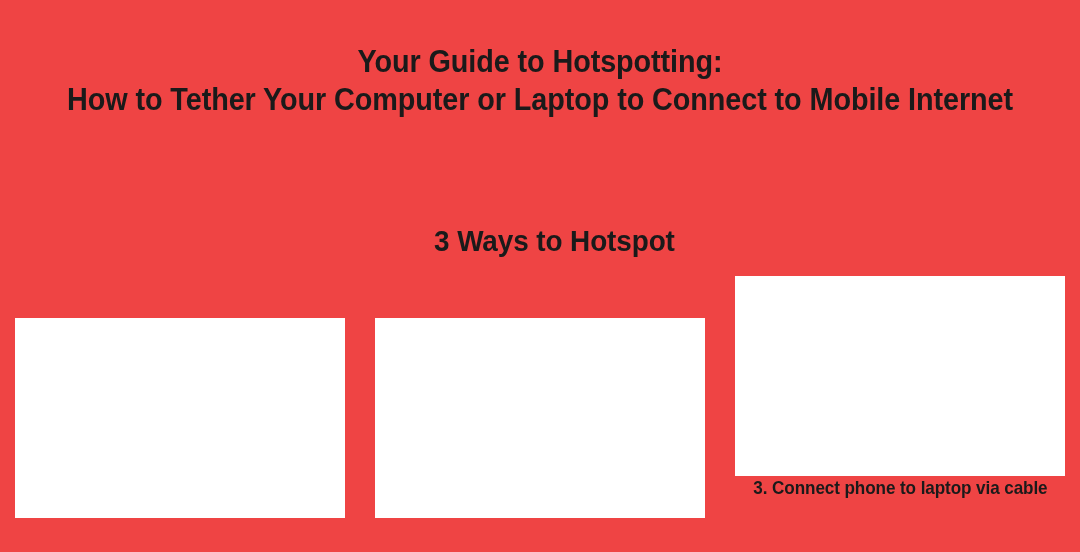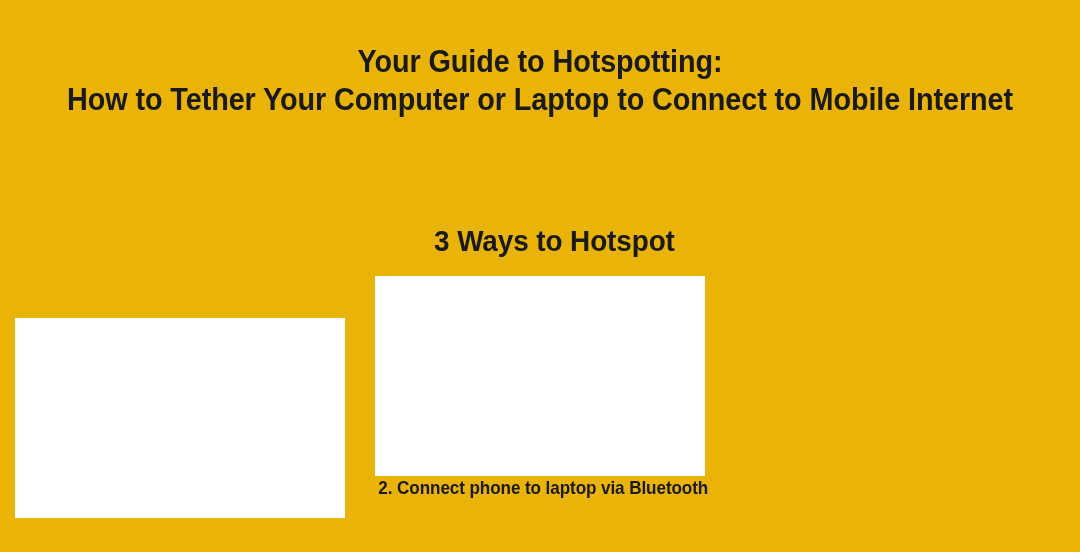--- a/index.html
+++ b/index.html
@@ -12,21 +12,21 @@
     height: 552px;
     overflow: hidden;
     font-family: "Liberation Sans", "DejaVu Sans", sans-serif;
     color: #1a1a1a;
     -webkit-font-smoothing: antialiased;
   }
   .page {
     position: relative;
     width: 1080px;
     height: 552px;
-    background: #eab308;
+    background: #ef4444;
     box-sizing: border-box;
   }
 
   
   .title-block {
     position: absolute;
     left: 0;
     top: 42px;
     width: 1080px;
     text-align: center;
@@ -127,21 +127,24 @@
   </div>
 
   <div class="methods-row">
 
     <div class="method-col">
       <div class="method-media"></div>
     </div>
 
     <div class="method-col">
       <div class="method-media"></div>
+    </div>
+
+    <div class="method-col">
+      <div class="method-media"></div>
       <span class="method-caption">
-        <span>2. Connect phone to laptop via Bluetooth</span>
+        <span>3. Connect phone to laptop via cable</span>
       </span>
     </div>
-
 
   </div>
 
 </div>
 
 </body></html>

